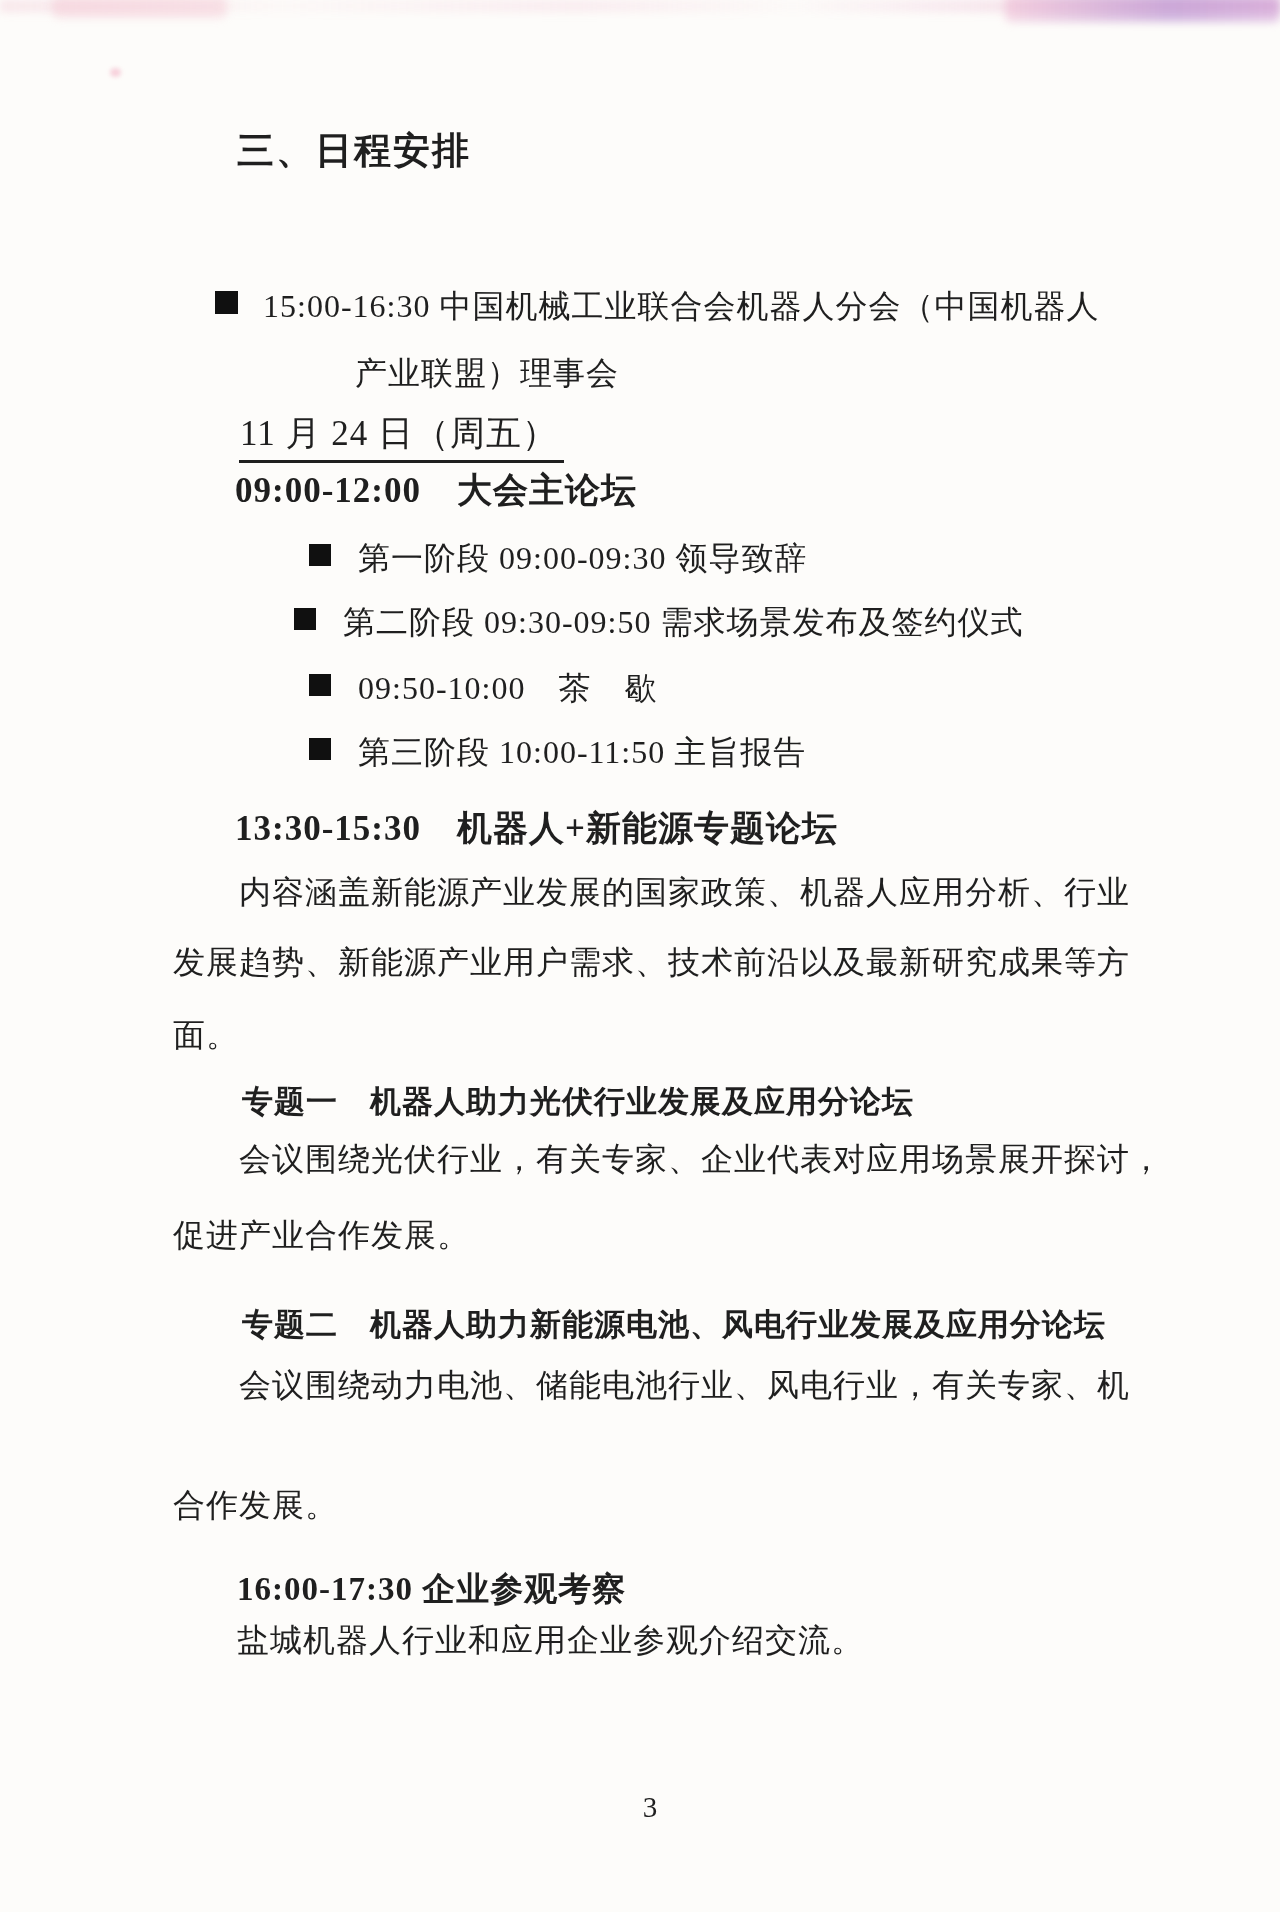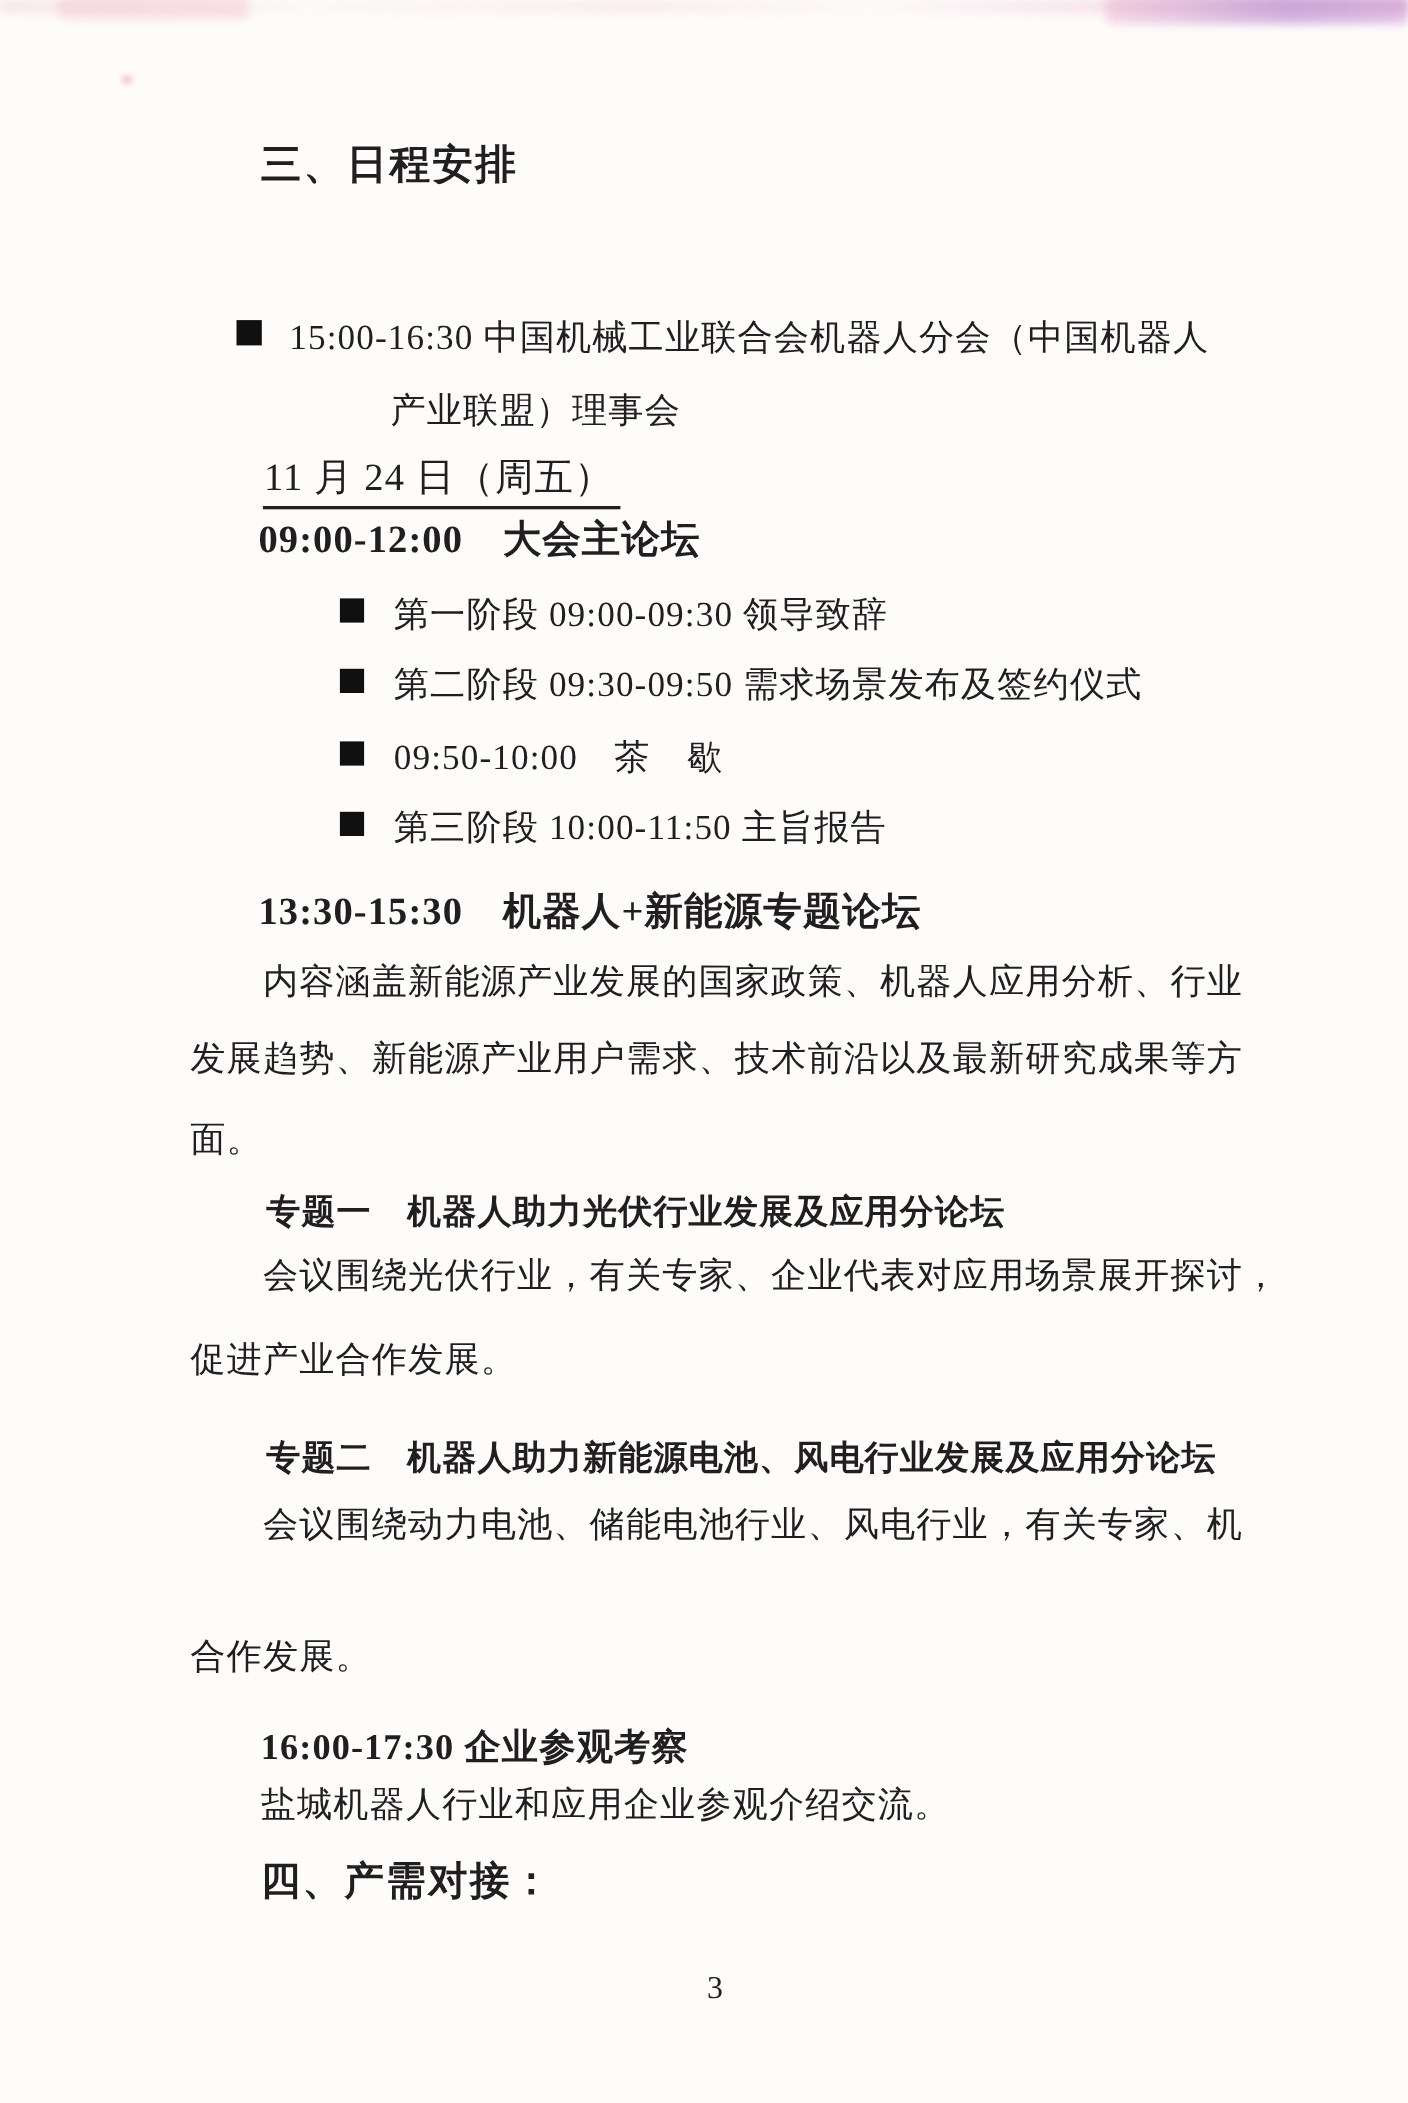--- a/index.html
+++ b/index.html
@@ -99,21 +99,21 @@
 
   <div class="ln" style="left:239px;top:414px;">
     <span class="h-date">11 月 24 日（周五）</span>
   </div>
 
   <div class="ln h-time" style="left:235px;top:471px;">09:00-12:00　大会主论坛</div>
 
   <div class="ln" style="left:309px;top:540px;">
     <span class="sq sq2"></span><span>第一阶段 09:00-09:30 领导致辞</span>
   </div>
-  <div class="ln" style="left:309px;top:604px;">
+  <div class="ln" style="left:294px;top:604px;">
     <span class="sq sq2"></span><span>第二阶段 09:30-09:50 需求场景发布及签约仪式</span>
   </div>
   <div class="ln" style="left:309px;top:670px;">
     <span class="sq sq2"></span><span>09:50-10:00　茶　歇</span>
   </div>
   <div class="ln" style="left:309px;top:734px;">
     <span class="sq sq2"></span><span>第三阶段 10:00-11:50 主旨报告</span>
   </div>
 
   <div class="ln h-time" style="left:235px;top:809px;">13:30-15:30　机器人+新能源专题论坛</div>
@@ -126,17 +126,16 @@
   <div class="ln" style="left:239px;top:1141px;">会议围绕光伏行业，有关专家、企业代表对应用场景展开探讨，</div>
   <div class="ln" style="left:173px;top:1217px;">促进产业合作发展。</div>
 
   <div class="ln h-topic" style="left:242px;top:1307px;">专题二　机器人助力新能源电池、风电行业发展及应用分论坛</div>
   <div class="ln" style="left:239px;top:1367px;">会议围绕动力电池、储能电池行业、风电行业，有关专家、机</div>
   <div class="ln" style="left:173px;top:1487px;">合作发展。</div>
 
   <div class="ln h-visit" style="left:237px;top:1571px;">16:00-17:30 企业参观考察</div>
   <div class="ln" style="left:237px;top:1622px;">盐城机器人行业和应用企业参观介绍交流。</div>
 
-  <div class="ln h-big" style="left:237px;top:1690px;font-size:36px;">四、产需对接：</div>
 
   <div class="pagenum" style="left:650px;top:1791px;">3</div>
 
 </div>
 
 </body></html>

